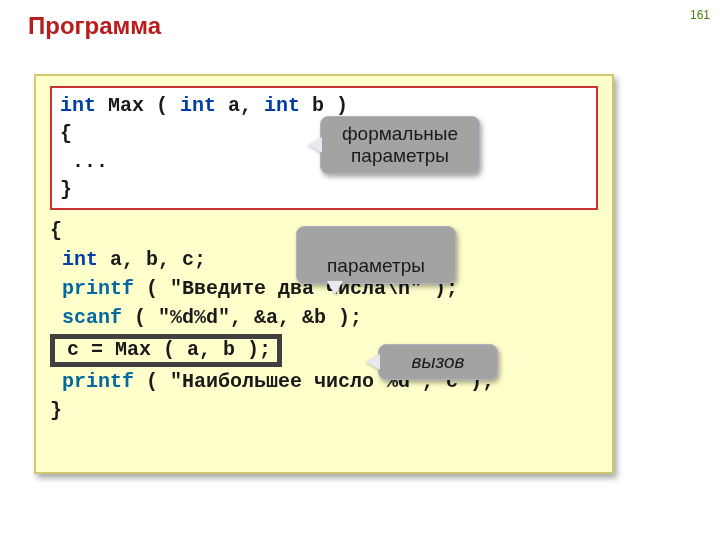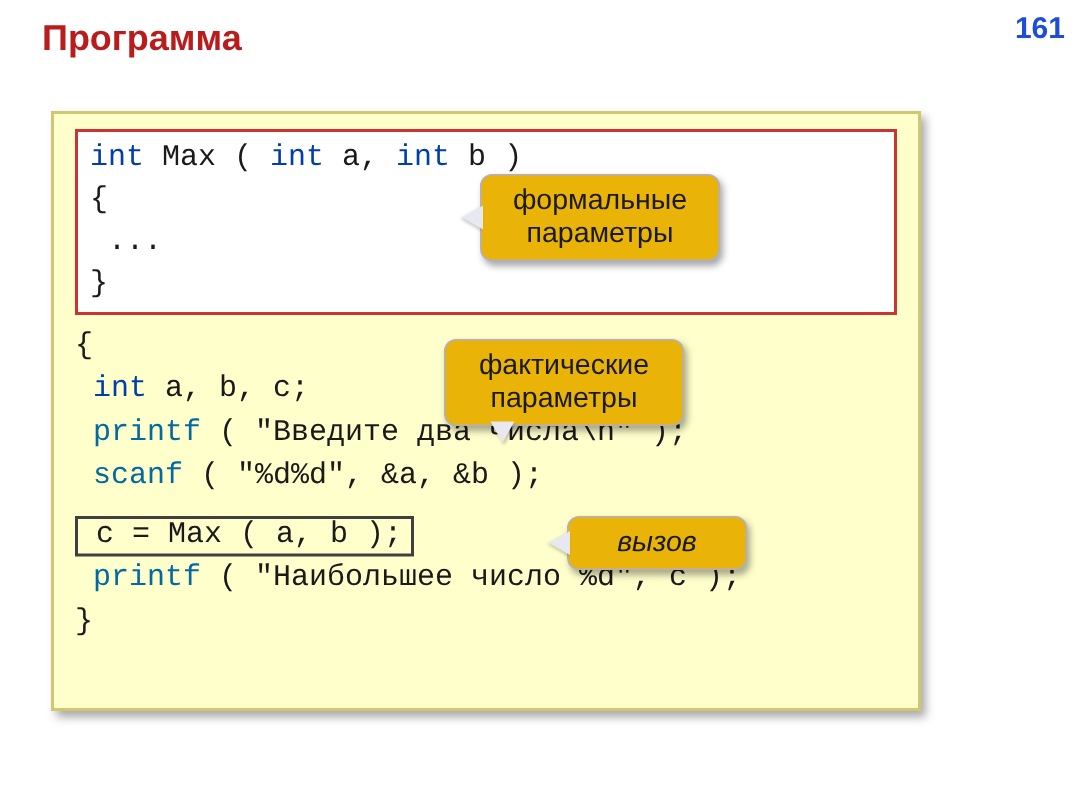--- a/index.html
+++ b/index.html
@@ -8,23 +8,23 @@
     height: 540px;
     background: #ffffff;
     font-family: Arial, Helvetica, sans-serif;
     position: relative;
     overflow: hidden;
   }
   .page-number {
     position: absolute;
     top: 8px;
     right: 10px;
-    font-size: 20px;
-    font-weight: bold;
-    color: #1d4ed8;
+    font-size: 12px;
+    font-weight: normal;
+    color: #4d7c0f;
   }
   .title {
     position: absolute;
     top: 12px;
     left: 28px;
     font-size: 24px;
     font-weight: bold;
     color: #b91c1c;
   }
   .code-block {
@@ -32,44 +32,44 @@
     top: 74px;
     left: 34px;
     width: 580px;
     height: 400px;
     background: #ffffcc;
     border: 2px solid #d0c870;
     box-shadow: 3px 4px 6px rgba(0,0,0,0.35);
     padding: 10px 14px 14px 14px;
     font-family: 'Courier New', Courier, monospace;
     font-size: 20px;
-    font-weight: normal;
+    font-weight: bold;
     color: #1a1a1a;
     line-height: 1.45;
   }
   .inner-box {
     border: 2px solid #cc3333;
     background: #ffffff;
     padding: 4px 8px;
     margin-bottom: 6px;
     line-height: 1.4;
   }
   .call-box {
-    border: 2px solid #404040;
+    border: 5px solid #404040;
     display: inline-block;
     padding: 0 6px 1px 0;
     line-height: 1.1;
-    margin-top: 12px;
+    margin-top: 2px;
   }
   .code-line { white-space: pre; }
   .kw-blue { color: #003ea8; }
   .kw-maroon { color: #0369a1; }
   .callout {
     position: absolute;
-    background: #eab308;
+    background: #a3a3a3;
     border: 1px solid #b0b0c0;
     border-radius: 8px;
     box-shadow: 2px 3px 5px rgba(0,0,0,0.35);
     font-family: Arial, Helvetica, sans-serif;
     font-size: 19px;
     font-weight: normal;
     color: #1a1a1a;
     text-align: center;
     padding: 6px 18px;
     line-height: 1.15;
@@ -122,20 +122,20 @@
 </div>
 
 <div class="callout c1">
   <div class="tail tail-left"></div>
   <span>формальные</span><br>
   <span>параметры</span>
 </div>
 
 <div class="callout c2">
   <div class="tail tail-down"></div>
-  <span>фактические</span><br>
+  <br>
   <span>параметры</span>
 </div>
 
 <div class="callout c3">
   <div class="tail tail-left"></div>
   <span>вызов</span><br>
 </div>
 
 </body></html>

